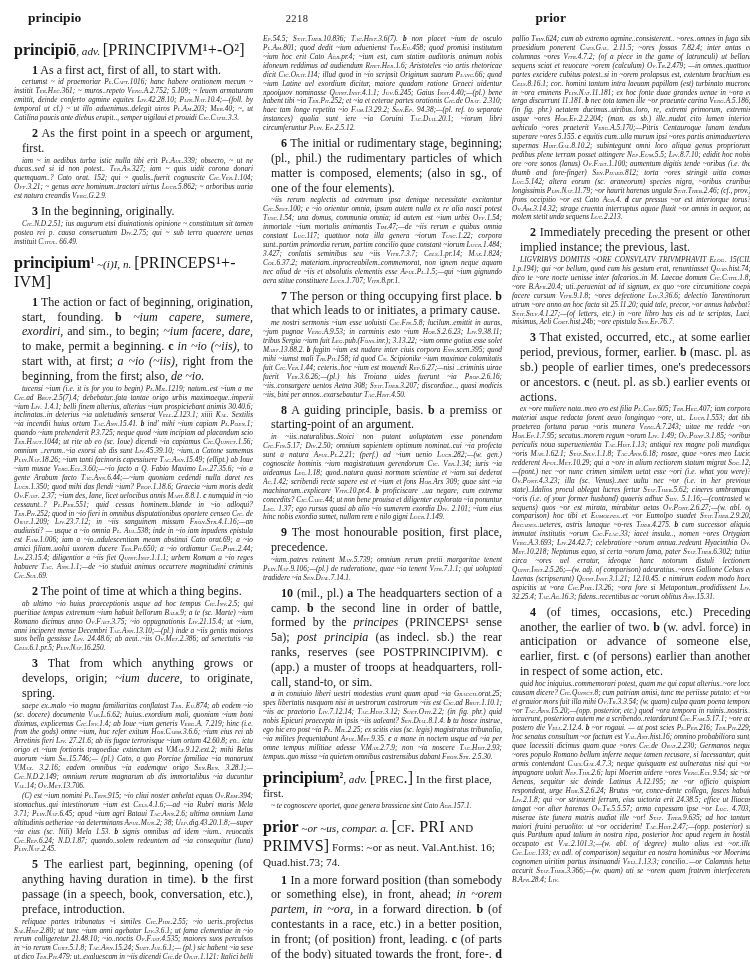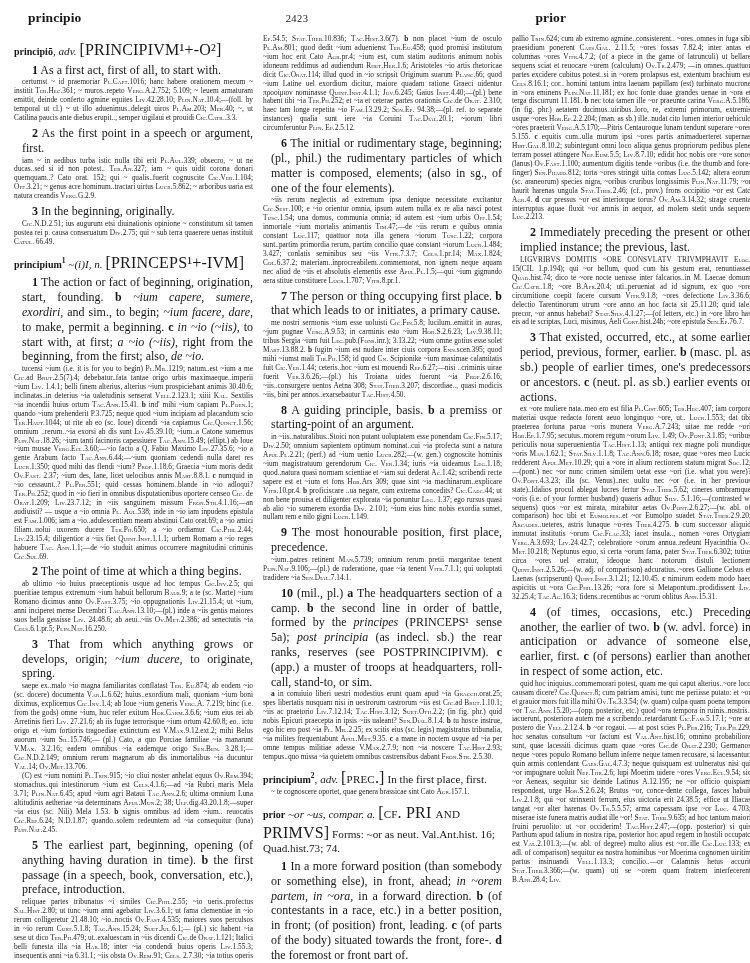--- a/index.html
+++ b/index.html
@@ -48,21 +48,21 @@
     overflow:hidden;
     height:925px;
   }
   
   .hw{
     font-size:11.2px;
     line-height:1.22;
     margin:6px 0 1px 0;
     text-indent:0;
   }
-  .hw .lemma{font-weight:bold;font-size:10px;}
+  .hw .lemma{font-weight:bold;font-size:16px;}
   .hw .sup{font-size:7.5px;vertical-align:super;font-weight:bold;}
   .hw .it{font-style:italic;}
   .hw .sc{font-variant:small-caps;font-size:16px;letter-spacing:.2px;}
 
   
   .sense{
     font-size:12px;
     line-height:1.235;
     text-align:justify;
     margin:3px 0 0 8px;
@@ -76,31 +76,32 @@
   .cites{
     font-size:7.35px;
     line-height:1.215;
     text-align:justify;
     margin:1px 0 0 0;
     text-indent:8px;
     word-spacing:-0.1px;
     hyphens:auto;
     -webkit-hyphens:auto;
     color:#1d1d1f;
+    font-style:italic;
   }
   .cites .sc{font-variant:small-caps;letter-spacing:.1px;}
 </style>
 </head>
 <body>
 
 <div class="page">
 
   <div class="runhead">
     <div class="rh-left">principio</div>
-    <div class="rh-folio">2423</div>
+    <div class="rh-folio">2218</div>
     <div class="rh-right">prior</div>
   </div>
 
   <div class="cols" id="cols">
       <div class="col">
         <div class="hw"><span class="lemma">principiō</span>, <span class="it">adv.</span> <span class="sc">[PRINCIPIVM¹+-O²]</span></div>
         <div class="sense"><span class="num">1</span> As a first act, first of all, to start with.</div>
         <div class="cites">certumst ~ id praemoriar <span class="sc">Pl.</span><span class="sc">Capt.</span>1016; hanc habere orationem mecum ~ institit <span class="sc">Ter.</span><span class="sc">Hec.</span>361; ~ muros..repeto <span class="sc">Verg.</span>A.2.752; 5.109; ~ leuem armaturam emittit, deinde conferto agmine equites <span class="sc">Liv.</span>42.28.10; <span class="sc">Plin.</span><span class="sc">Nat.</span>10.4;—(foll. by temporal ut cl.) ~ ut illo aduenimus..delegit uiros <span class="sc">Pl.</span><span class="sc">Am.</span>203; <span class="sc">Mer.</span>40; ~, ut Catilina paucis ante diebus erupit.., semper uigilaui et prouidi <span class="sc">Cic.</span><span class="sc">Catil.</span>3.3.</div>
         <div class="sense"><span class="num">2</span> As the first point in a speech or argument, first.</div>
         <div class="cites">iam ~ in aedibus turba istic nulla tibi erit <span class="sc">Pl.</span><span class="sc">Aul.</span>339; obsecro, ~ ut ne ducas..sed si id non potest.. <span class="sc">Ter.</span><span class="sc">An.</span>327; iam ~ quis uidit corona donari quemquam..? Cato orat. 152; qui ~ qualis..fuerit cognuscite <span class="sc">Cic.</span><span class="sc">Ver.</span>1.104; <span class="sc">Off.</span>3.21; ~ genus acre hominum..tractari uirtus <span class="sc">Lucr.</span>5.862; ~ arboribus uaria est natura creandis <span class="sc">Verg.</span>G.2.9.</div>

